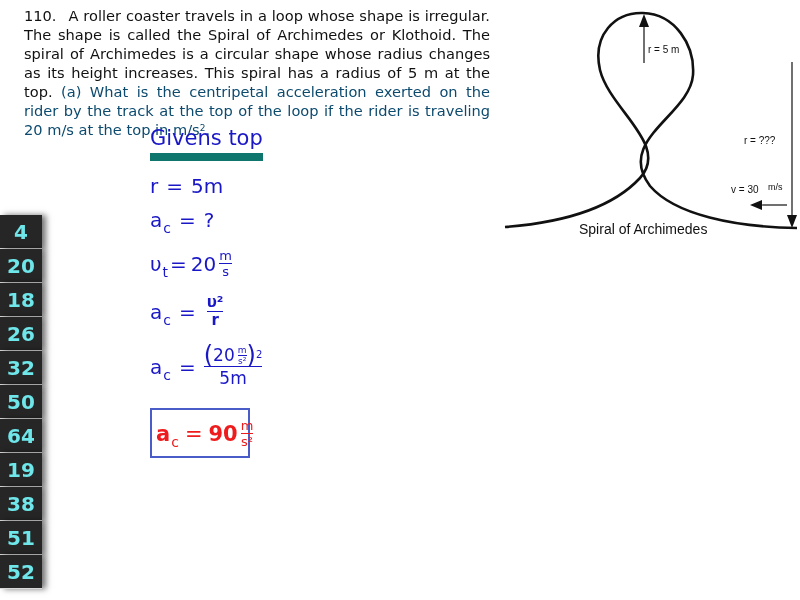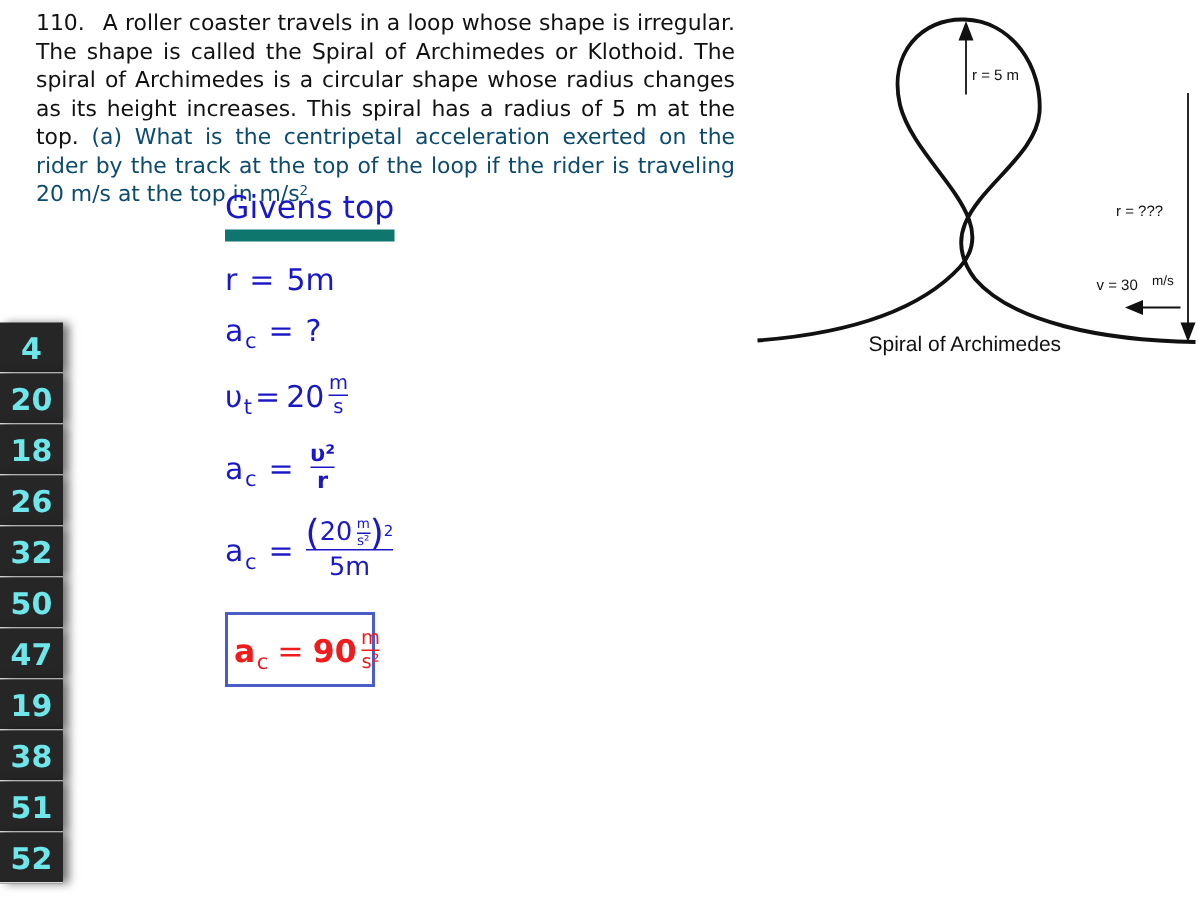--- a/index.html
+++ b/index.html
@@ -34,21 +34,21 @@
   <span class="q"><span>(a) What is the centripetal acceleration exerted on the rider by the track at the top of the loop if the rider is traveling 20 m/s at the top in m/s</span><sup>2</sup><span>.</span></span>
 </div>
 
 <div class="sidebar">
   <div class="nav">4</div>
   <div class="nav">20</div>
   <div class="nav">18</div>
   <div class="nav">26</div>
   <div class="nav">32</div>
   <div class="nav">50</div>
-  <div class="nav">47</div>
+  <div class="nav">64</div>
   <div class="nav">19</div>
   <div class="nav">38</div>
   <div class="nav">51</div>
   <div class="nav">52</div>
 </div>
 
 <div class="solution">
   <div class="givens-title">Givens top</div>
 
   <div class="eq" style="top:48px;">

